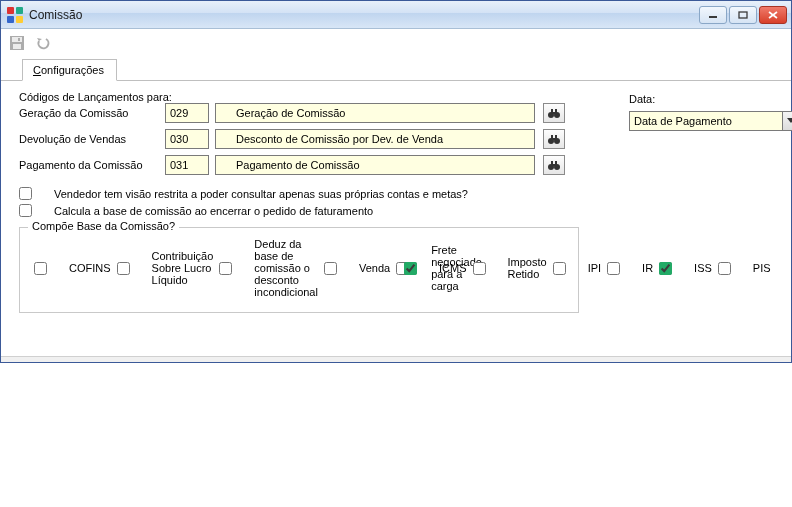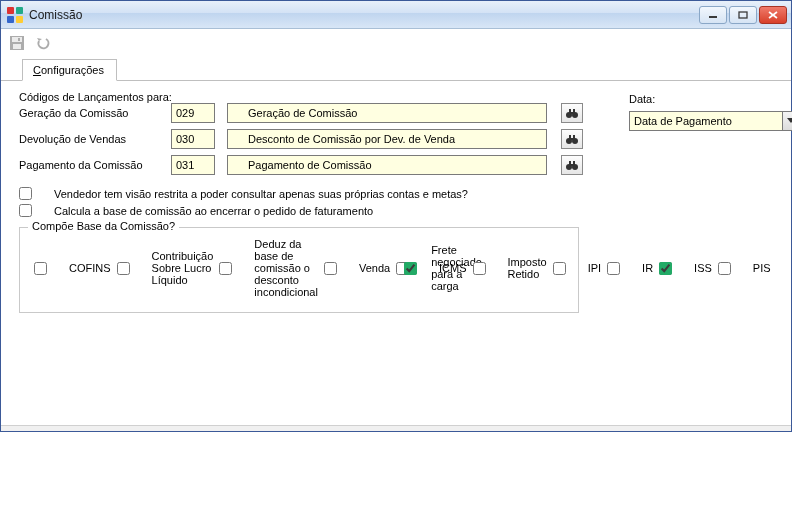--- a/index.html
+++ b/index.html
@@ -6,21 +6,21 @@
     body {
       font-family: Tahoma, "Segoe UI", sans-serif;
       font-size: 11px;
       background: #fff;
       width: 792px;
       height: 507px;
       overflow: hidden;
     }
     .window {
       width: 792px;
-      height: 432px;
+      height: 363px;
       border: 1px solid #3b5998;
       background: #fff;
       display: flex;
       flex-direction: column;
     }
     .titlebar {
       height: 28px;
       background: linear-gradient(to bottom, #e8f0fa 0%, #d3e2f5 45%, #c0d5ef 46%, #d8e6f6 100%);
       border-bottom: 1px solid #a9bfd6;
       display: flex;
@@ -93,21 +93,21 @@
       gap: 20px;
       position: relative;
     }
     .left-col { flex: 0 0 590px; }
     .right-col { flex: 1; padding-top: 2px; }
     .section-title { }
     .form-row {
       display: flex;
       align-items: center;
       margin-bottom: 6px;
-      gap: 12px;
+      gap: 6px;
     }
     .form-row .lbl { width: 140px; }
     .code-input {
       width: 44px;
       height: 20px;
       border: 1px solid #7a7a7a;
       background: #ffffe1;
       padding: 1px 4px;
       font-family: inherit;
       font-size: 11px;

